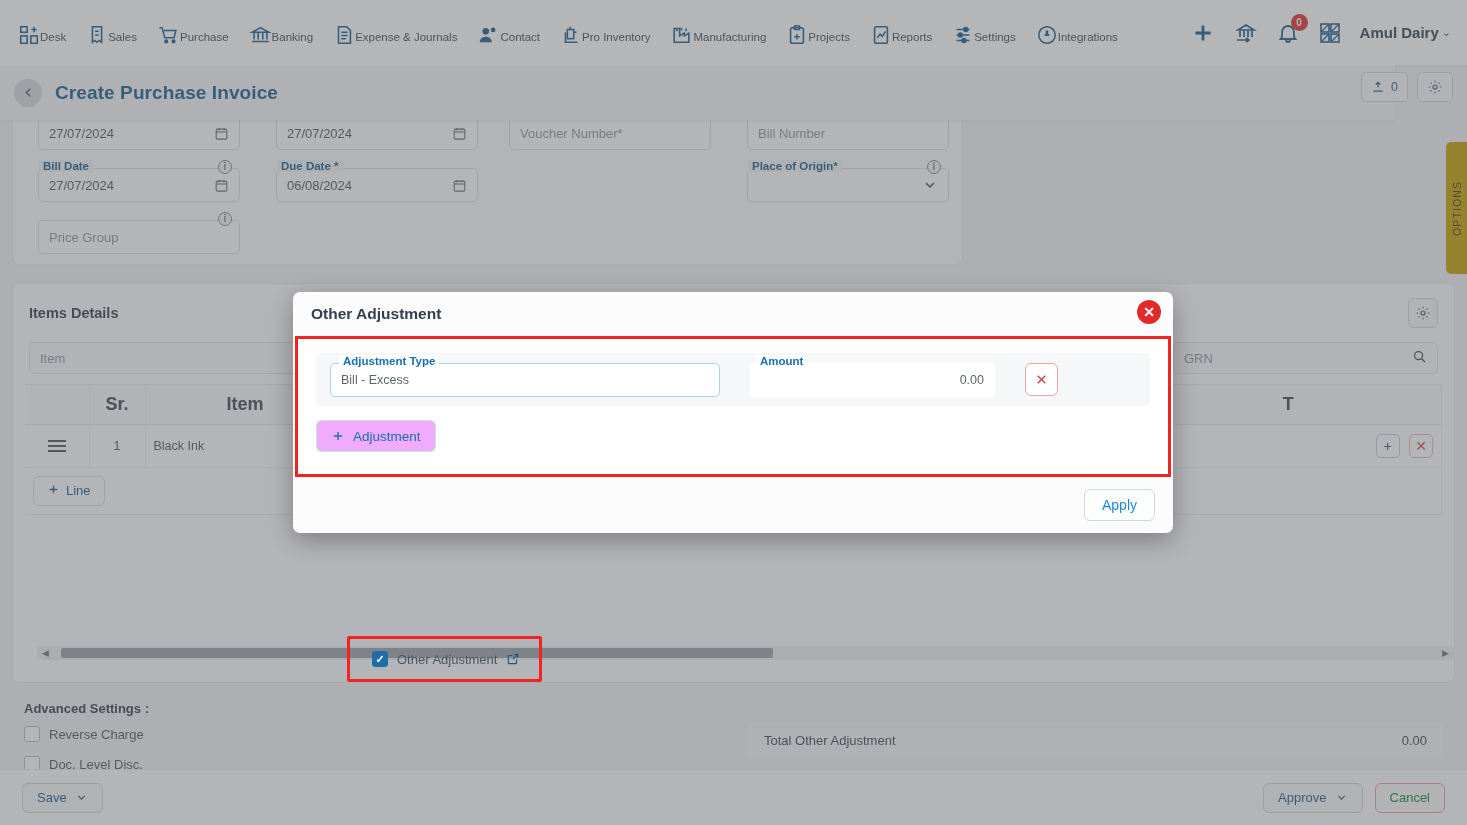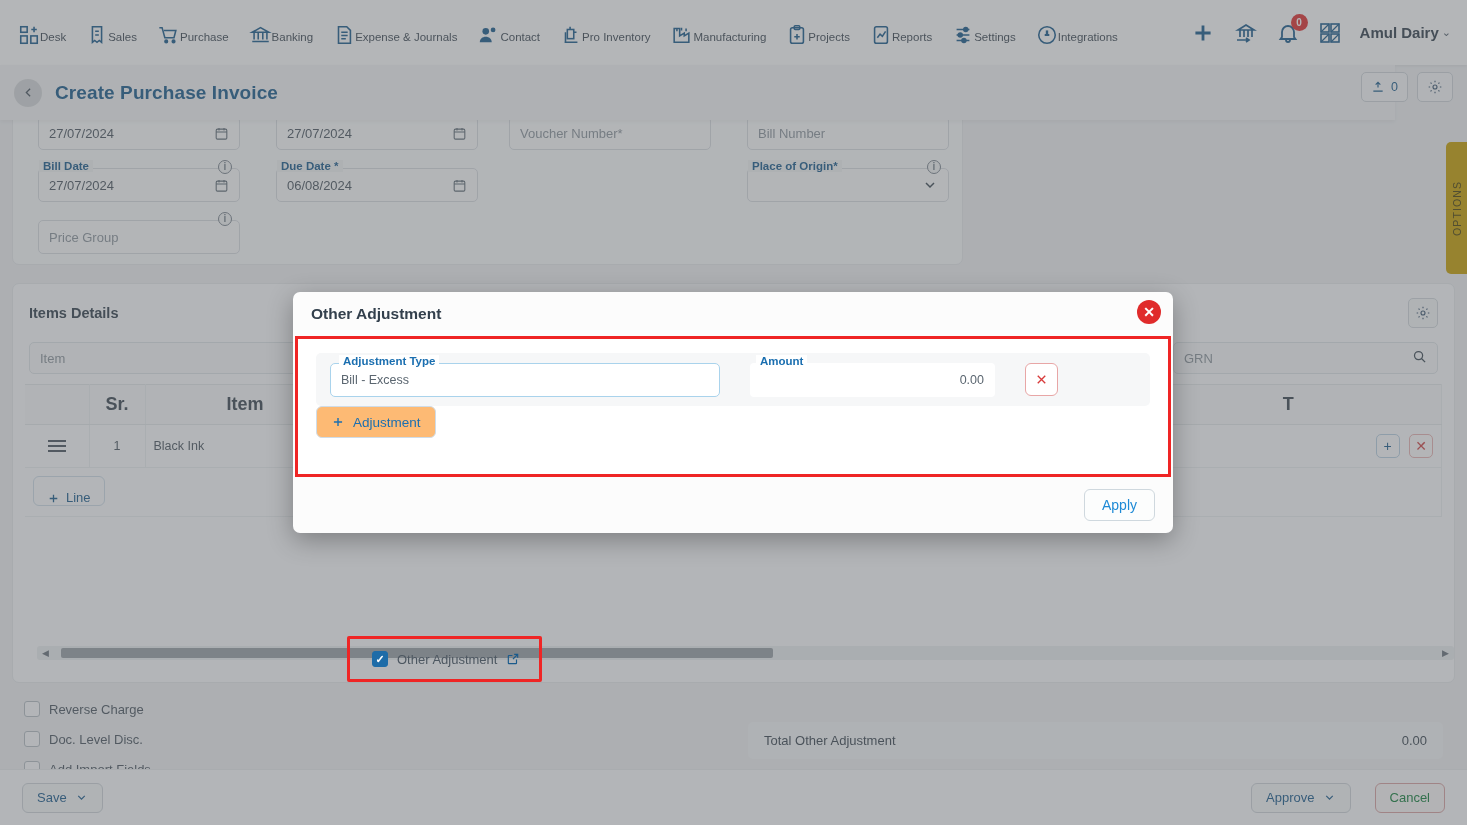--- a/index.html
+++ b/index.html
@@ -109,21 +109,21 @@
     border-right:1px solid #eceef0; background:#f7f8f9;
   }
   table.grid td {
     font-size:12.5px; color:#4d5761; padding:9px 8px;
     border-bottom:1px solid #eceef0; border-right:1px solid #eceef0;
     background:#fbfcfd;
   }
   .hamb { display:flex; flex-direction:column; gap:3px; align-items:center; cursor:pointer; }
   .hamb i { display:block; width:18px; height:2px; background:#4b555f; }
   .line-btn {
-    display:inline-flex; align-items:flex-end; gap:6px; height:30px; padding:0 13px;
+    display:inline-flex; align-items:flex-start; gap:6px; height:30px; padding:6px 13px;
     border:1px solid #cfdce8; border-radius:6px; background:#fbfcfd; color:#1b5b8c;
     font-size:13px; cursor:pointer;
   }
   .row-icon-btn { width:24px; height:24px; border-radius:5px; display:inline-flex; align-items:center; justify-content:center; font-size:14px; cursor:pointer; }
   .row-icon-btn.plus { border:1px solid #b9cfe2; color:#1b5b8c; background:#fbfcfd; }
   .row-icon-btn.cross { border:1px solid #e8b3b3; color:#d04545; background:#fdfbfb; margin-left:6px; }
   .total-item-value { text-align:right; font-size:12px; color:#55606a; }
 
   .hscroll { position:absolute; left:12px; right:12px; bottom:0; height:13px; background:#eceef0; border-radius:3px; display:flex; align-items:center; }
   .hscroll .thumb { position:absolute; left:24px; width:712px; height:10px; background:#9aa0a6; border-radius:2px; }
@@ -151,21 +151,21 @@
   .totals { position:absolute; top:617px; left:748px; right:24px; }
   .tot-row {
     background:#f5f6f7; border-radius:5px; height:37px;
     display:flex; align-items:center; padding:0 16px; margin-bottom:14px;
     font-size:13px; color:#3d4853;
   }
   .tot-row .val { margin-left:auto; }
   .tot-row.grand { font-weight:600; }
 
   
-  .bottombar { position:absolute; left:0; right:0; bottom:0; height:56px; background:#fbfcfd; border-top:1px solid #e9ebed; display:flex; align-items:center; padding:0 22px; z-index:2;gap:12px; }
+  .bottombar { position:absolute; left:0; right:0; bottom:0; height:56px; background:#fbfcfd; border-top:1px solid #e9ebed; display:flex; align-items:center; padding:0 22px; z-index:2; }
   .btn {
     height:30px; display:inline-flex; align-items:center; justify-content:center; gap:8px;
     border-radius:6px; font-size:13px; padding:0 14px; cursor:pointer;
   }
   .btn-save { border:1px solid #cfd4d9; background:#f6f7f8; color:#1b5b8c; }
   .btn-approve { border:1px solid #cfd4d9; background:#f6f7f8; color:#1b5b8c; margin-left:auto; }
   .btn-cancel { border:1px solid #d9a3a3; background:#fbf7f7; color:#15803d; margin-left:12px;justify-content:center; }
 
   
   .options-tab {
@@ -217,23 +217,23 @@
   .amount-label {
     position:absolute; top:-8px; left:6px; background:#fff; padding:0 4px;
     font-size:11.5px; color:#1b6fb0; font-weight:bold;
   }
   .del-btn {
     width:33px; height:33px; border:1px solid #e8a6a6; border-radius:6px;
     background:#fff; color:#d83b3b; font-size:16px;
     display:flex; align-items:center; justify-content:center; cursor:pointer;
   }
   .add-adj-btn {
-    display:inline-flex; align-items:center; gap:8px;
+    margin-top:14px; display:inline-flex; align-items:center; gap:8px;
     height:32px; padding:0 14px; border:1px solid #cfdce8; border-radius:6px;
-    background:#fdba74; color:#1b6fb0; font-size:13.5px; cursor:pointer;
+    background:#f0abfc; color:#1b6fb0; font-size:13.5px; cursor:pointer;
   }
   .modal-ftr { flex:1; display:flex; align-items:center; justify-content:flex-end; padding:0 18px; }
   .apply-btn {
     height:32px; padding:0 17px; border:1px solid #cfd8de; border-radius:6px;
     background:#fcfdfd; color:#1e8ad6; font-size:14px; cursor:pointer;
     display:inline-flex; align-items:center;
   }
 </style>
 </head>
 <body>
@@ -619,20 +619,21 @@
         <div style="position:absolute; left:12px; right:12px; top:362px; height:14px;">
           <div class="hscroll" style="position:relative;height:14px;">
             <span class="arrow">◀</span>
             <span class="thumb"></span>
             <span class="arrow r">▶</span>
           </div>
         </div>
       </div>
 
       <div class="adv">
+        <div class="adv-title">Advanced Settings :</div>
 
         <div class="adv-row">
           <span class="cbx"></span>
           <span class="adv-lbl">Reverse Charge</span>
         </div>
         <div class="adv-row">
           <span class="cbx"></span>
           <span class="adv-lbl">Doc. Level Disc.</span>
         </div>
         <div class="adv-row">

